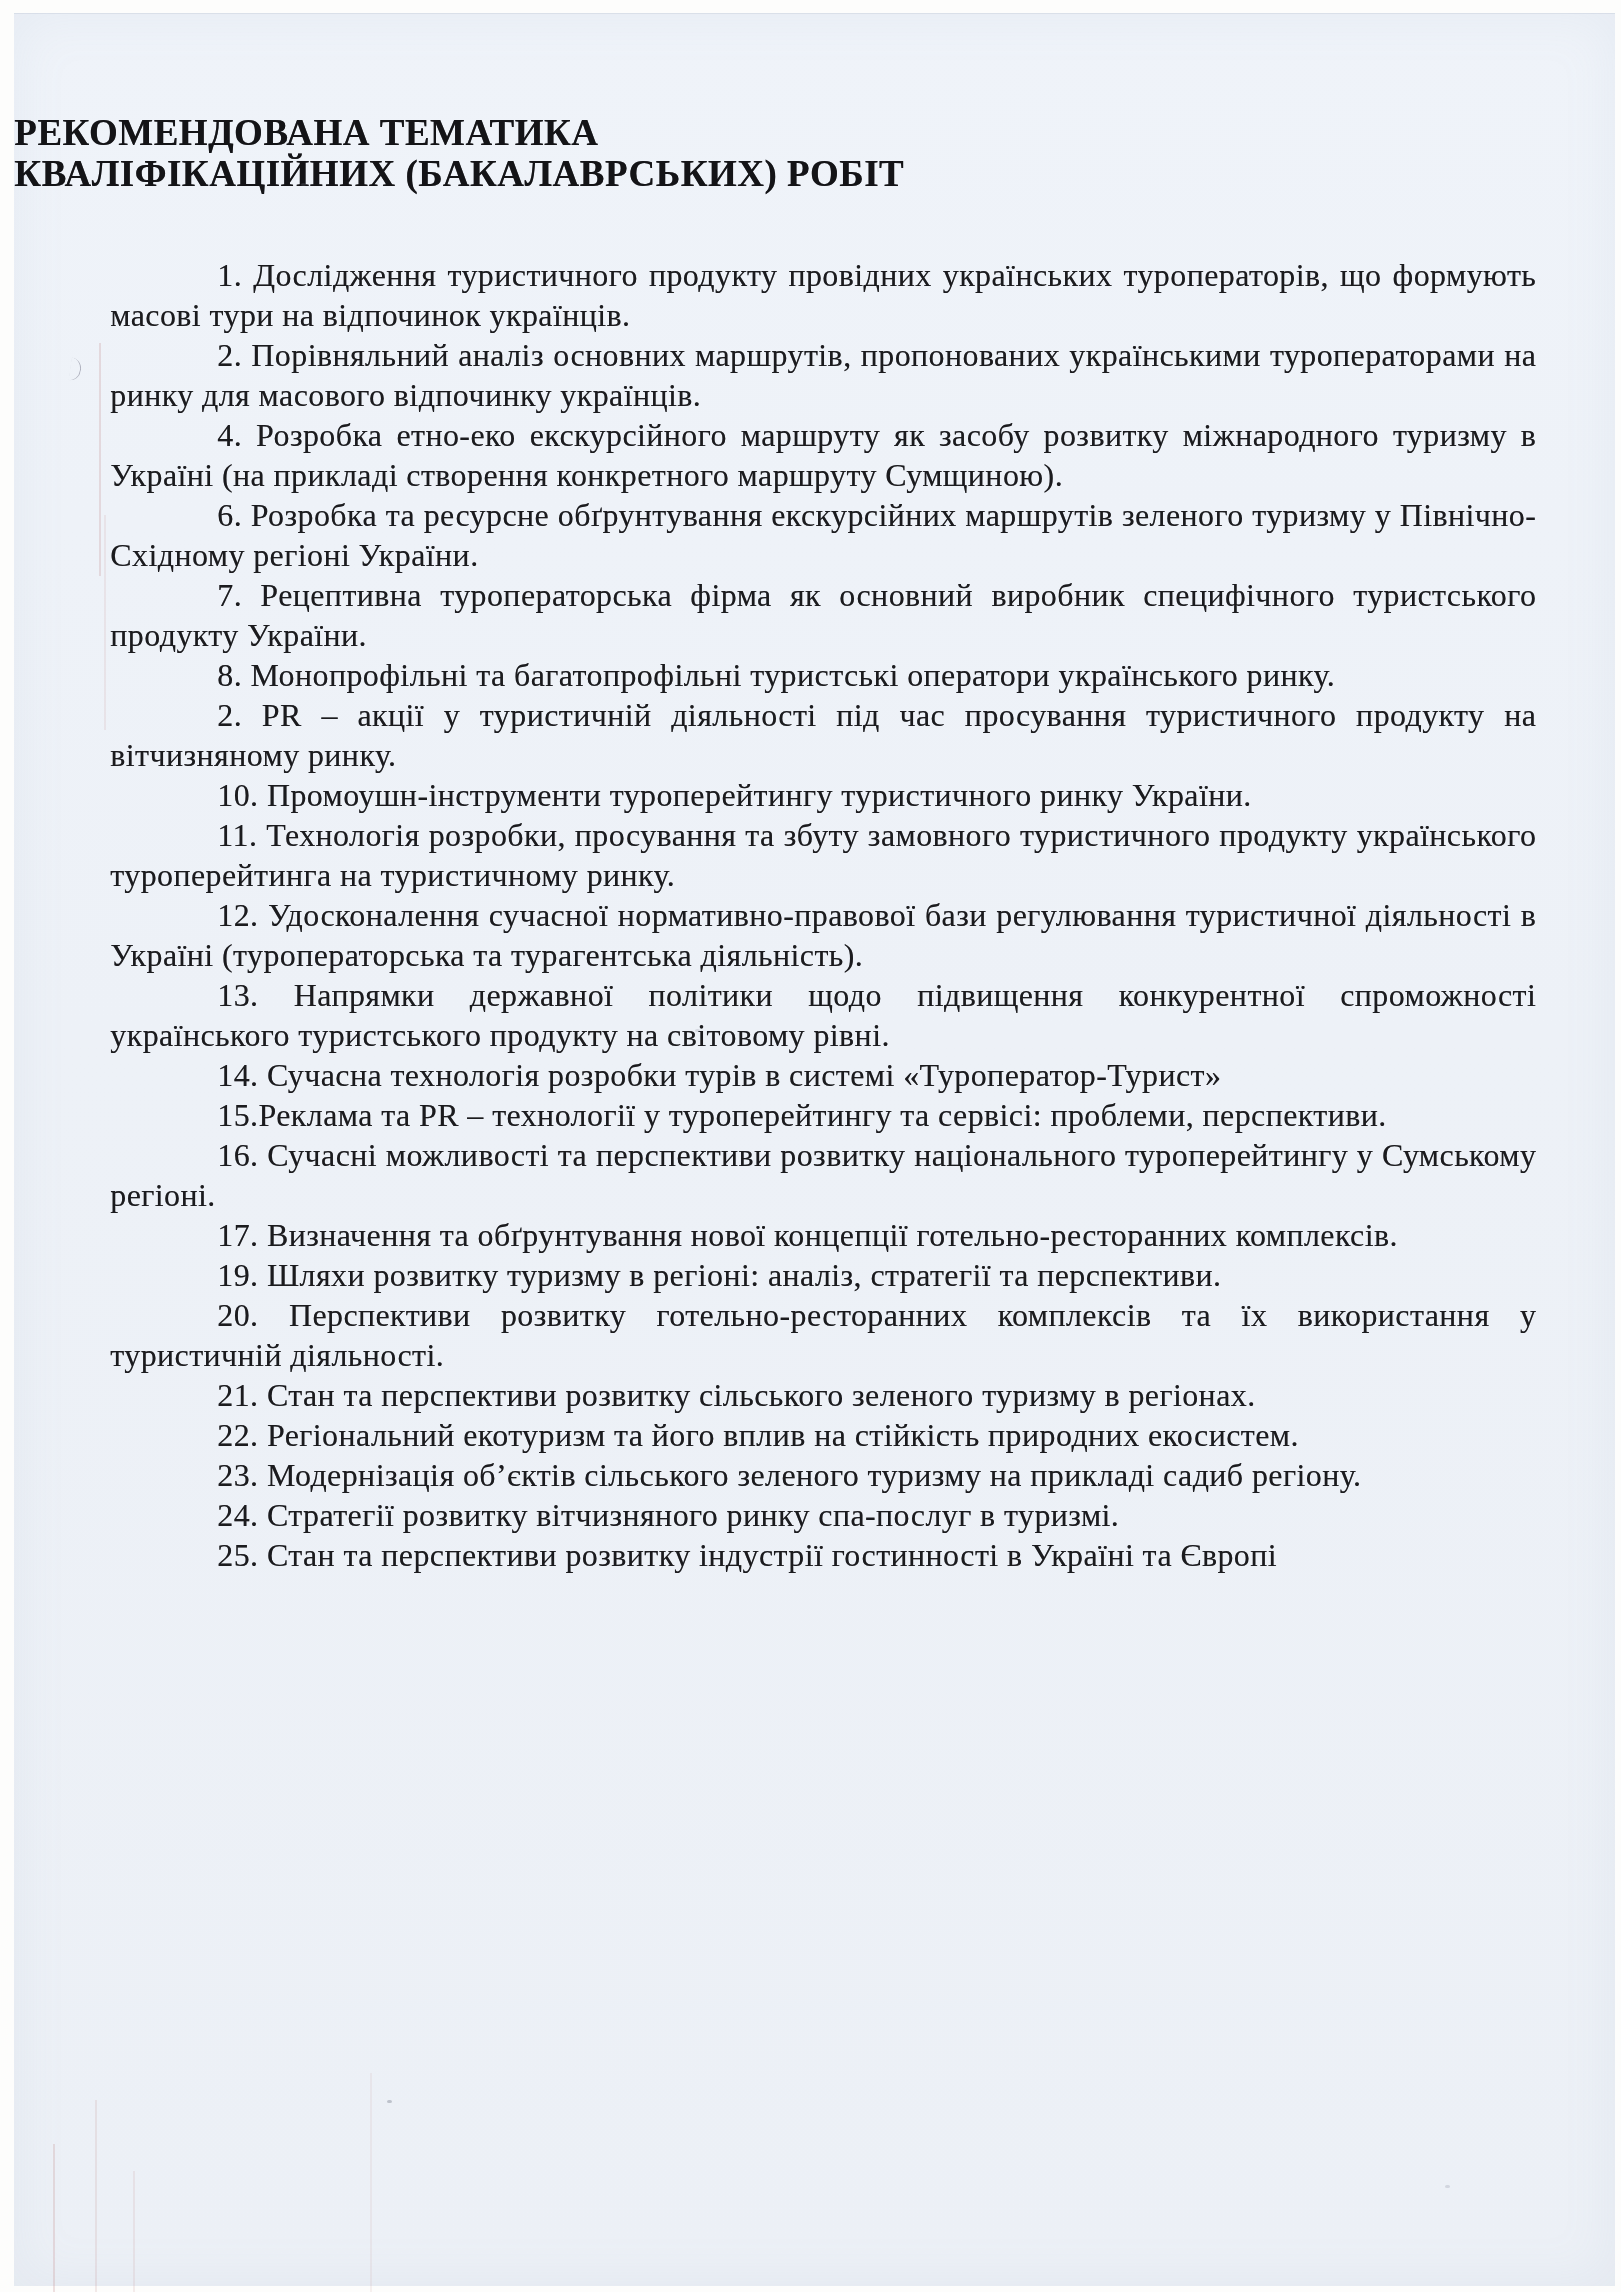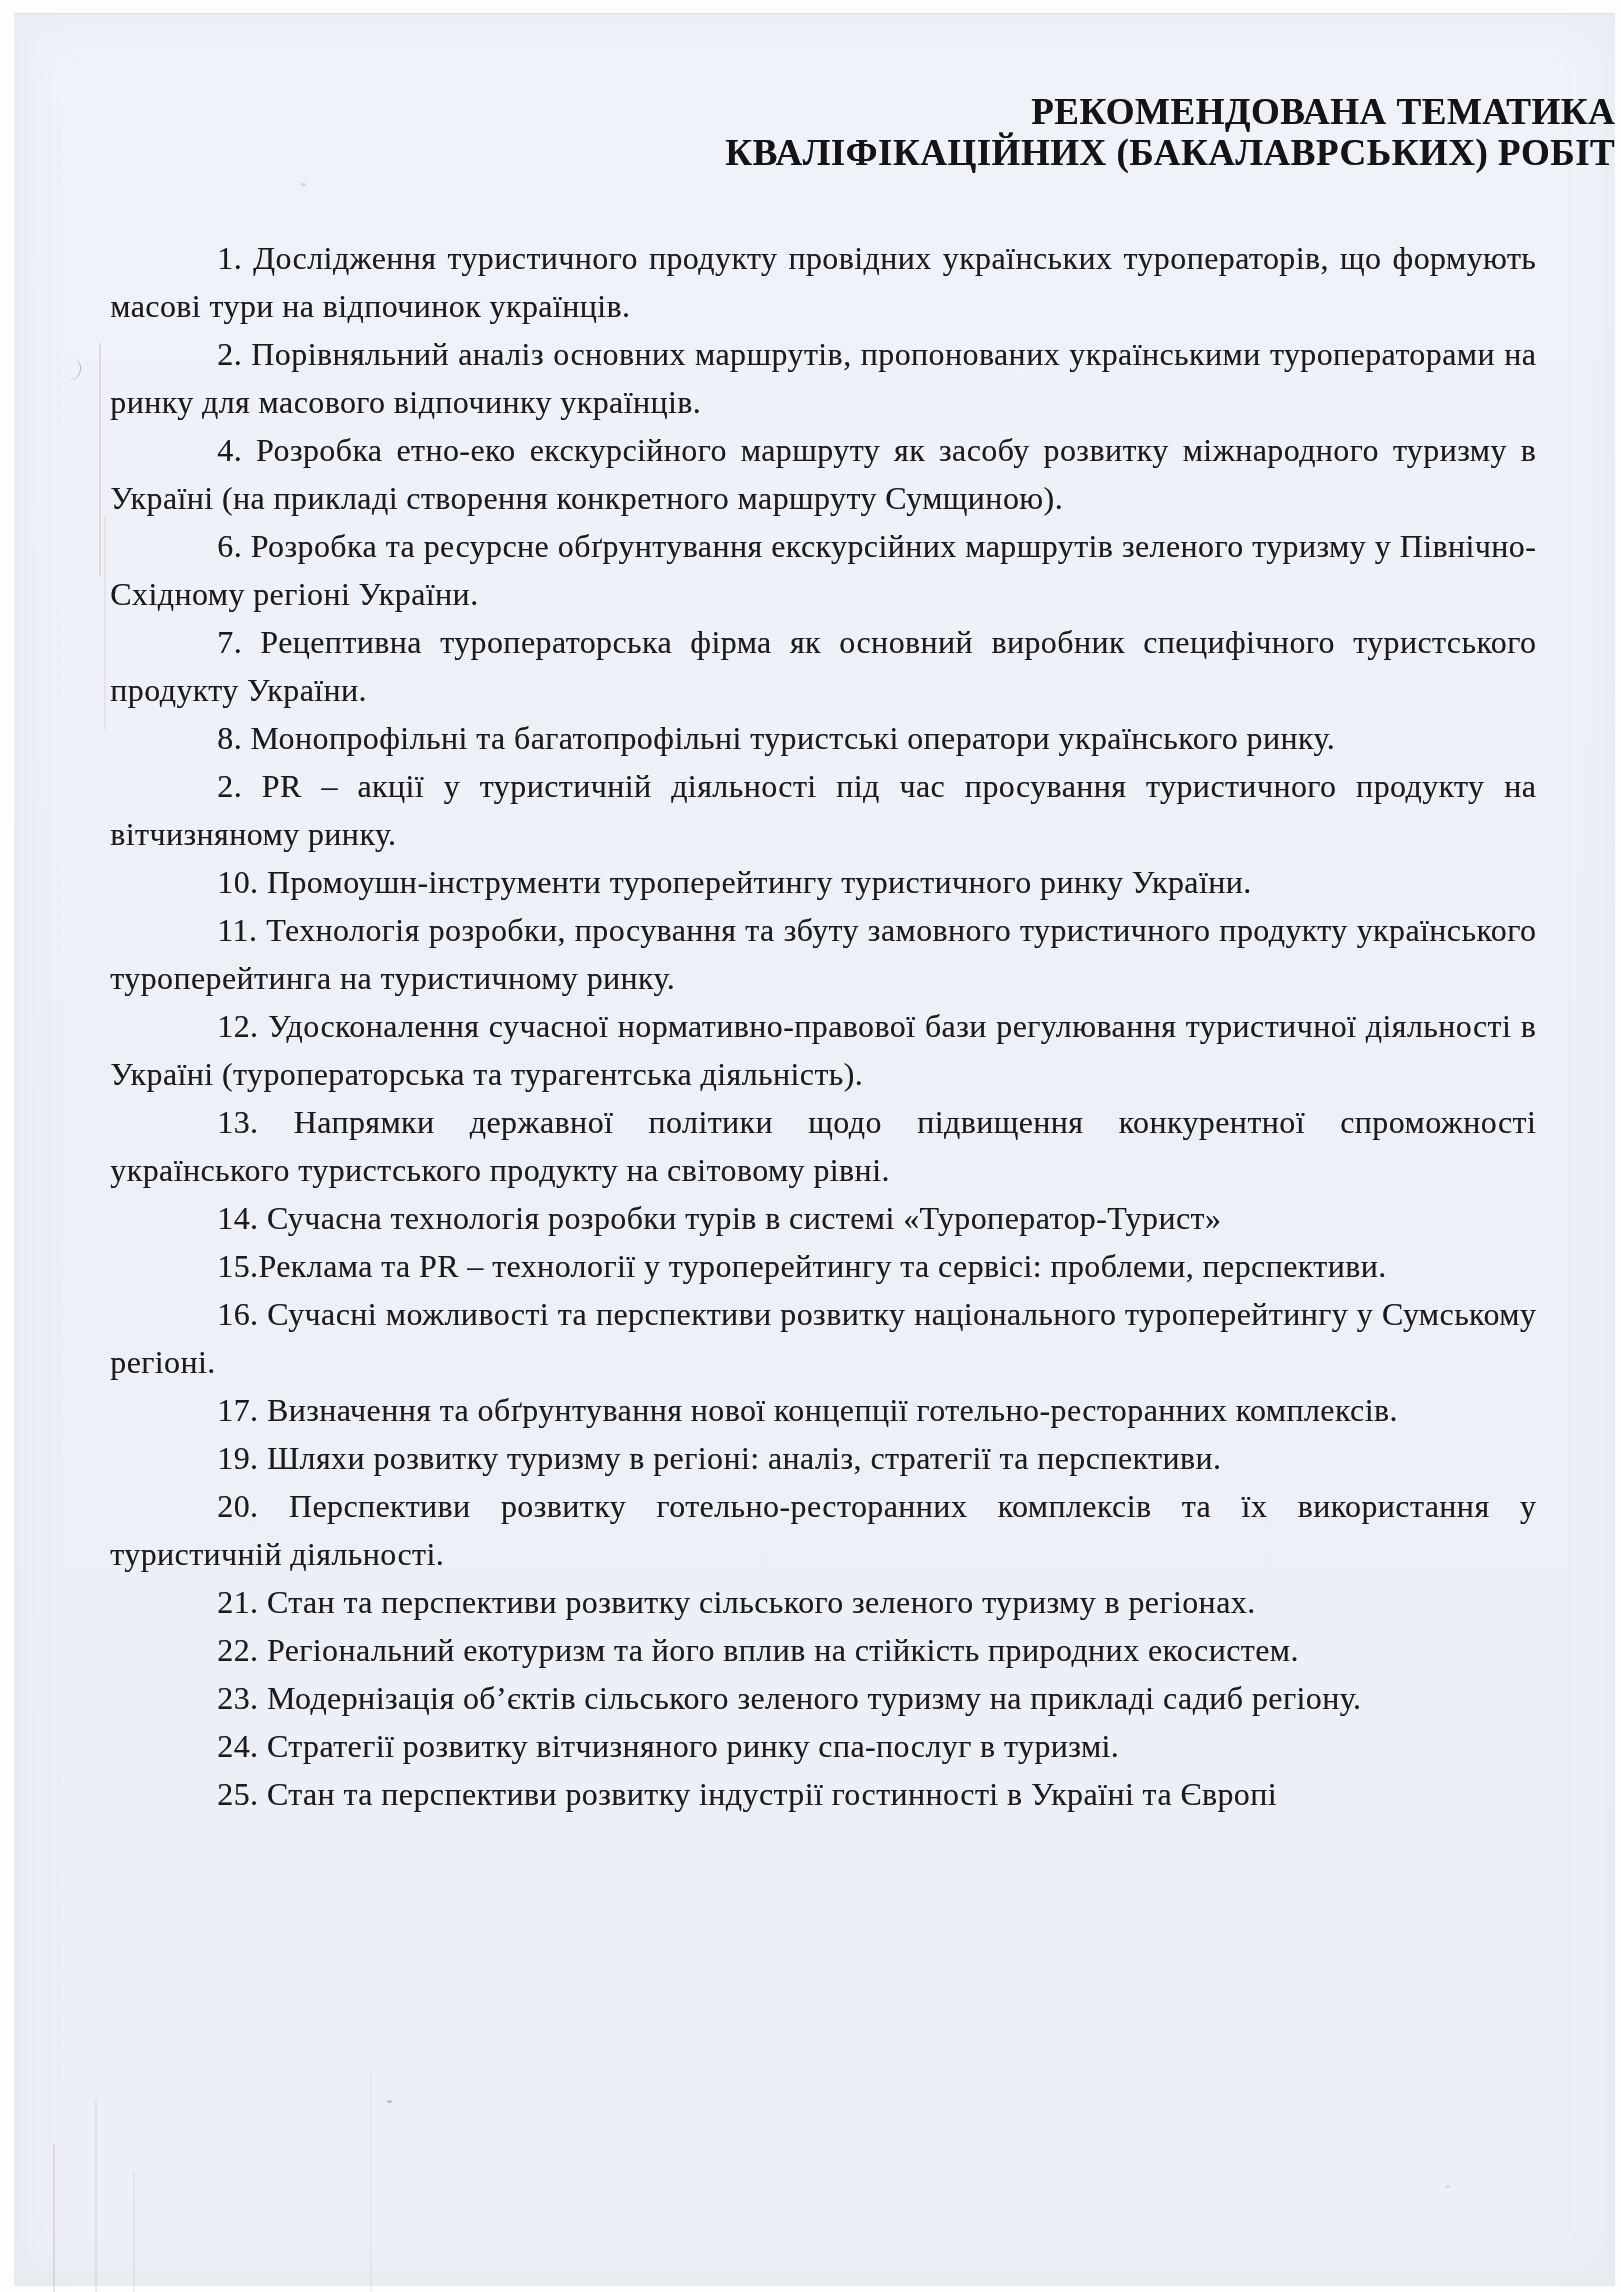--- a/index.html
+++ b/index.html
@@ -20,37 +20,37 @@
     position: absolute;
     left: 14.3px;
     top: 12.5px;
     width: 1601px;
     height: 2273px;
     background: linear-gradient(180deg, #eff3f9 0%, var(--paper) 45%, #ecf0f6 100%);
     box-shadow: inset 0 0 54px rgba(150,162,185,0.10), inset 0 0.9px 0 rgba(170,180,200,0.25);
     color: var(--ink);
   }
   .title-block {
-    margin-top: 78px;
-    text-align: right;
+    margin-top: 99px;
+    text-align: left;
     font-weight: bold;
     font-size: 37px;
     line-height: 41px;
     letter-spacing: 0.5px;
     color: #141417;
     text-shadow: 0 0 0.5px rgba(20,20,25,0.65);
   }
   .topics {
     margin-top: 61px;
     margin-left: 96px;
     width: 1426px;
   }
   .topic {
     font-size: 32px;
-    line-height: 48px;
+    line-height: 40px;
     letter-spacing: 0.4px;
     text-align: justify;
     text-indent: 107px;
     color: #1b1b1e;
     text-shadow: 0 0 0.4px rgba(25,25,30,0.5);
     hyphens: none;
   }
   
   .streak {
     position: absolute;

